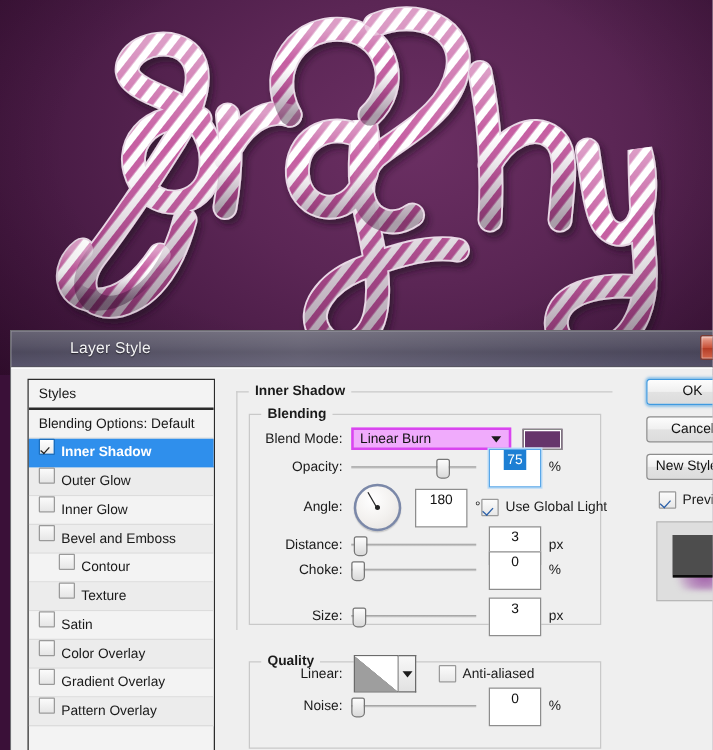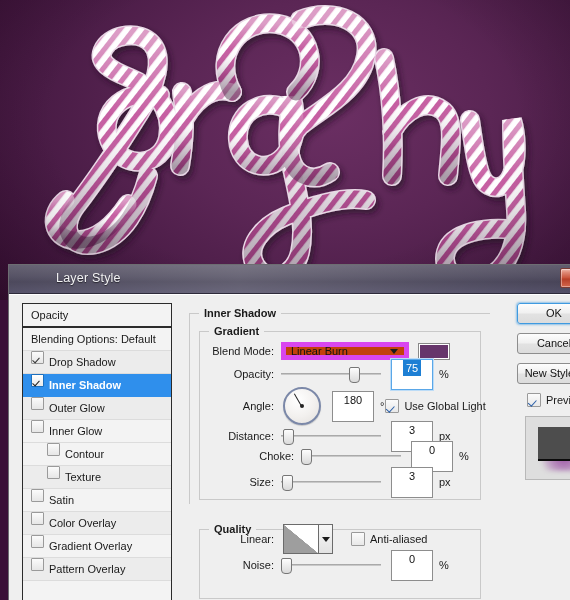--- a/index.html
+++ b/index.html
@@ -113,21 +113,21 @@
     font-weight:bold;font-size:11px;color:#1a1a1a;
   }
   #grp-inner{left:0;top:10px;width:300px;height:190px;border:1px solid #c9c9c9;border-right:none;border-bottom:none;background:transparent;}
   #grp-structure{left:10px;top:28px;width:280px;height:167px;}
   #grp-quality{left:10px;top:226px;width:280px;height:68px;}
 
   .row{position:absolute;height:20px;display:flex;align-items:center;}
   .lbl{text-align:right;font-size:11px;color:#1a1a1a;}
 
   .combo{
-    height:18px;border:5px solid #d946ef;background:#c2410c;
+    height:18px;border:2px solid #d946ef;background:#f0abfc;
     display:flex;align-items:center;position:relative;
     box-sizing:border-box;
   }
   .combo .txt{padding-left:5px;font-size:11px;color:#111;}
   .combo .arrow{
     position:absolute;right:6px;top:50%;margin-top:-2px;
     width:0;height:0;border-left:4px solid transparent;border-right:4px solid transparent;
     border-top:5px solid #1a1a1a;
   }
   .swatch{
@@ -298,41 +298,41 @@
 
   <div id="titlebar">
     <div class="grad2"></div>
     <div id="title-text">Layer Style</div>
     <div id="close-btn"></div>
   </div>
 
   <div id="dialog-body">
 
     <div id="styles-panel">
-      <div class="sl-head">Opacity</div>
+      <div class="sl-head">Styles</div>
       <div id="styles-items">
           <div class="sl-item">
             <span>Blending Options: Default</span>
           </div>
-          <div class="sl-item alt">
-            <span class="cb checked"></span>
-            <span>Drop Shadow</span>
-          </div>
           <div class="sl-item selected">
             <span class="cb checked"></span>
             <span>Inner Shadow</span>
           </div>
           <div class="sl-item alt">
             <span class="cb"></span>
             <span>Outer Glow</span>
           </div>
           <div class="sl-item">
             <span class="cb"></span>
             <span>Inner Glow</span>
           </div>
+          <div class="sl-item alt">
+            <span class="cb"></span>
+            <span>Bevel and Emboss</span>
+          </div>
           <div class="sl-item indent">
             <span class="cb"></span>
             <span>Contour</span>
           </div>
           <div class="sl-item alt indent">
             <span class="cb"></span>
             <span>Texture</span>
           </div>
           <div class="sl-item">
             <span class="cb"></span>
@@ -353,21 +353,21 @@
         </div>
     </div>
 
     <div id="settings">
 
       <div class="group" id="grp-inner">
         <span class="legend">Inner Shadow</span>
       </div>
 
       <div class="group" id="grp-structure">
-        <span class="legend">Gradient</span>
+        <span class="legend">Blending</span>
       </div>
 
       <div class="row" style="left:10px;top:38px;width:290px;">
         <span class="lbl" style="width:75px;">Blend Mode:</span>
         <div class="combo" style="width:128px;margin-left:7px;">
           <span class="txt">Linear Burn</span>
           <span class="arrow"></span>
         </div>
         <div class="swatch" id="shadow-swatch" style="margin-left: 9px; background: rgb(102, 53, 107);"></div>
       </div>
@@ -405,33 +405,33 @@
         <div class="slider" style="width:100px;margin-left:7px;">
           <div class="track"></div>
           <div class="thumb" style="left:2px;"></div>
         </div>
         <div class="numfield" style="width:42px;margin-left:10px;">
           <span>3</span>
         </div>
         <span class="unit" style="margin-left:6px;">px</span>
       </div>
 
-      <div class="row" style="left:10px;top:143px;width:290px;justify-content:center;">
+      <div class="row" style="left:10px;top:143px;width:290px;">
         <span class="lbl" style="width:75px;">Choke:</span>
         <div class="slider" style="width:100px;margin-left:7px;">
           <div class="track"></div>
           <div class="thumb" style="left:0px;"></div>
         </div>
         <div class="numfield" style="width:42px;margin-left:10px;">
           <span>0</span>
         </div>
         <span class="unit" style="margin-left:6px;">%</span>
       </div>
 
-      <div class="row" style="left:10px;top:169px;width:290px;align-items:center;">
+      <div class="row" style="left:10px;top:180px;width:290px;align-items:center;">
         <span class="lbl" style="width:75px;">Size:</span>
         <div class="slider" style="width:100px;margin-left:7px;">
           <div class="track"></div>
           <div class="thumb" style="left:1px;"></div>
         </div>
         <div class="numfield" style="width:42px;margin-left:10px;">
           <span>3</span>
         </div>
         <span class="unit" style="margin-left:6px;">px</span>
       </div>

